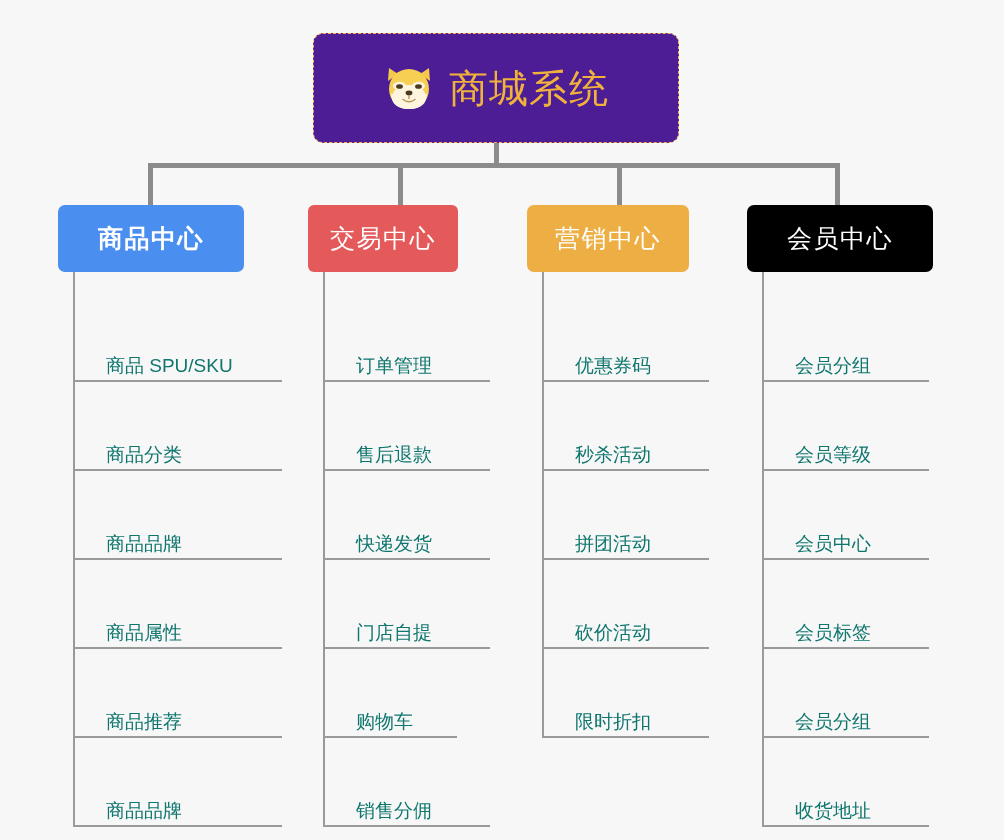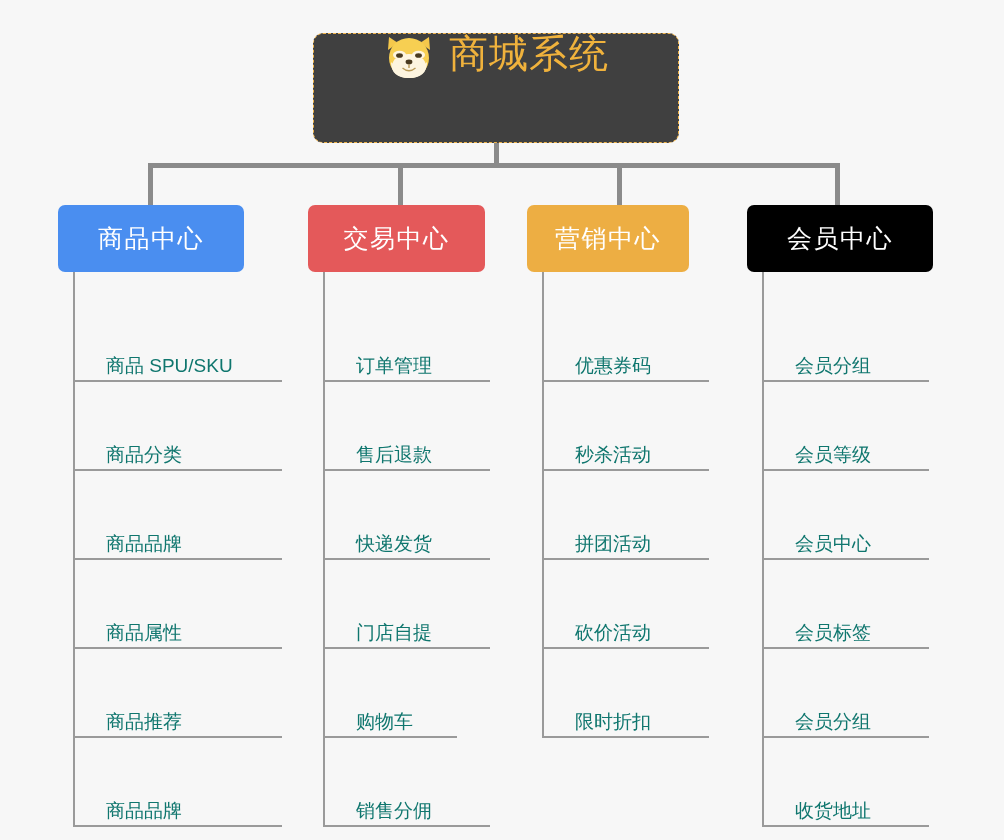--- a/index.html
+++ b/index.html
@@ -20,25 +20,25 @@
   }
 
   
   #root-node {
     position: absolute;
     left: 313px;
     top: 33px;
     width: 366px;
     height: 110px;
     box-sizing: border-box;
-    background: #404040;
+    background: #4c1d95;
     border: 1px dashed #f0b44a;
     border-radius: 10px;
     display: flex;
-    align-items: flex-start;
+    align-items: center;
     justify-content: center;
     gap: 14px;
   }
   #root-title {
     font-size: 39px;
     color: #f0b23c;
     letter-spacing: 1px;
     line-height: 1;
     white-space: nowrap;
   }
@@ -106,25 +106,25 @@
   }
   .leaf-label {
     font-size: 19px;
     color: #0f766e;
     line-height: 1.05;
     white-space: nowrap;
   }
 
   
   #col-0 { left: 58px; }
-  #col-0 .cat-box { width: 186px; background: #4a8ef0; }
+  #col-0 .cat-box { width: 186px; background: #4a8ef0; font-weight: bold; }
   #col-0 .leaf { width: 207px; }
 
   #col-1 { left: 308px; }
-  #col-1 .cat-box { width: 177px; background: #e4595a; }
+  #col-1 .cat-box { width: 150px; background: #e4595a; border-radius: 6px; }
   #col-1 .leaf { width: 165px; }
 
   #col-2 { left: 527px; }
   #col-2 .cat-box { width: 162px; background: #edae43; }
   #col-2 .leaf { width: 165px; }
 
   #col-3 { left: 747px; }
   #col-3 .cat-box { width: 186px; background: #000000; }
   #col-3 .leaf { width: 165px; }
 

